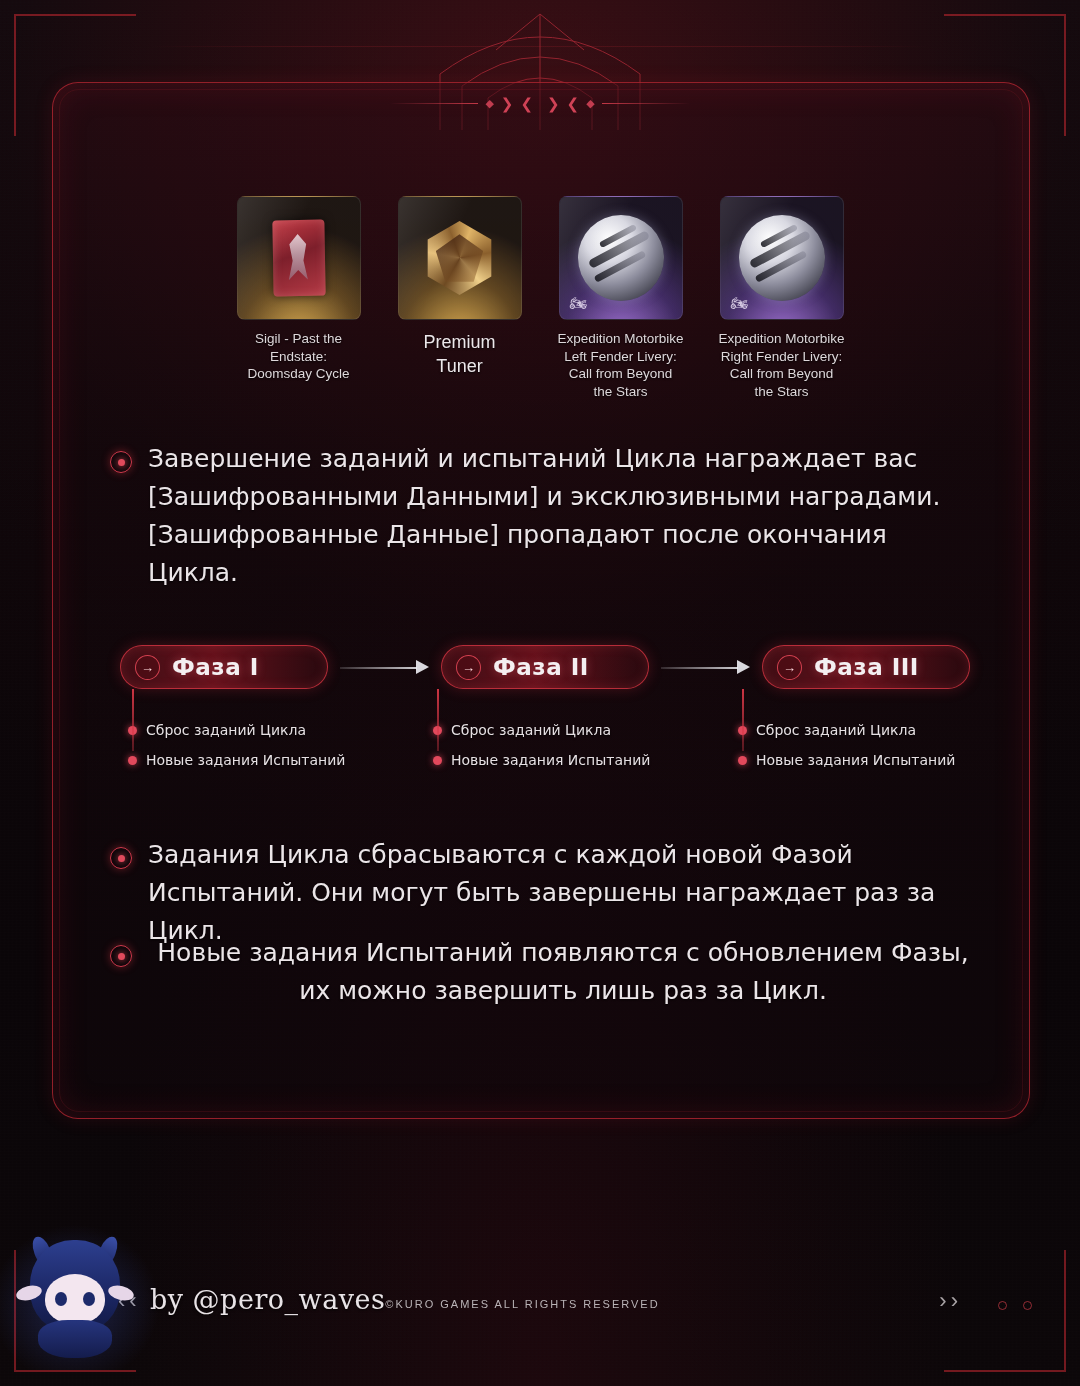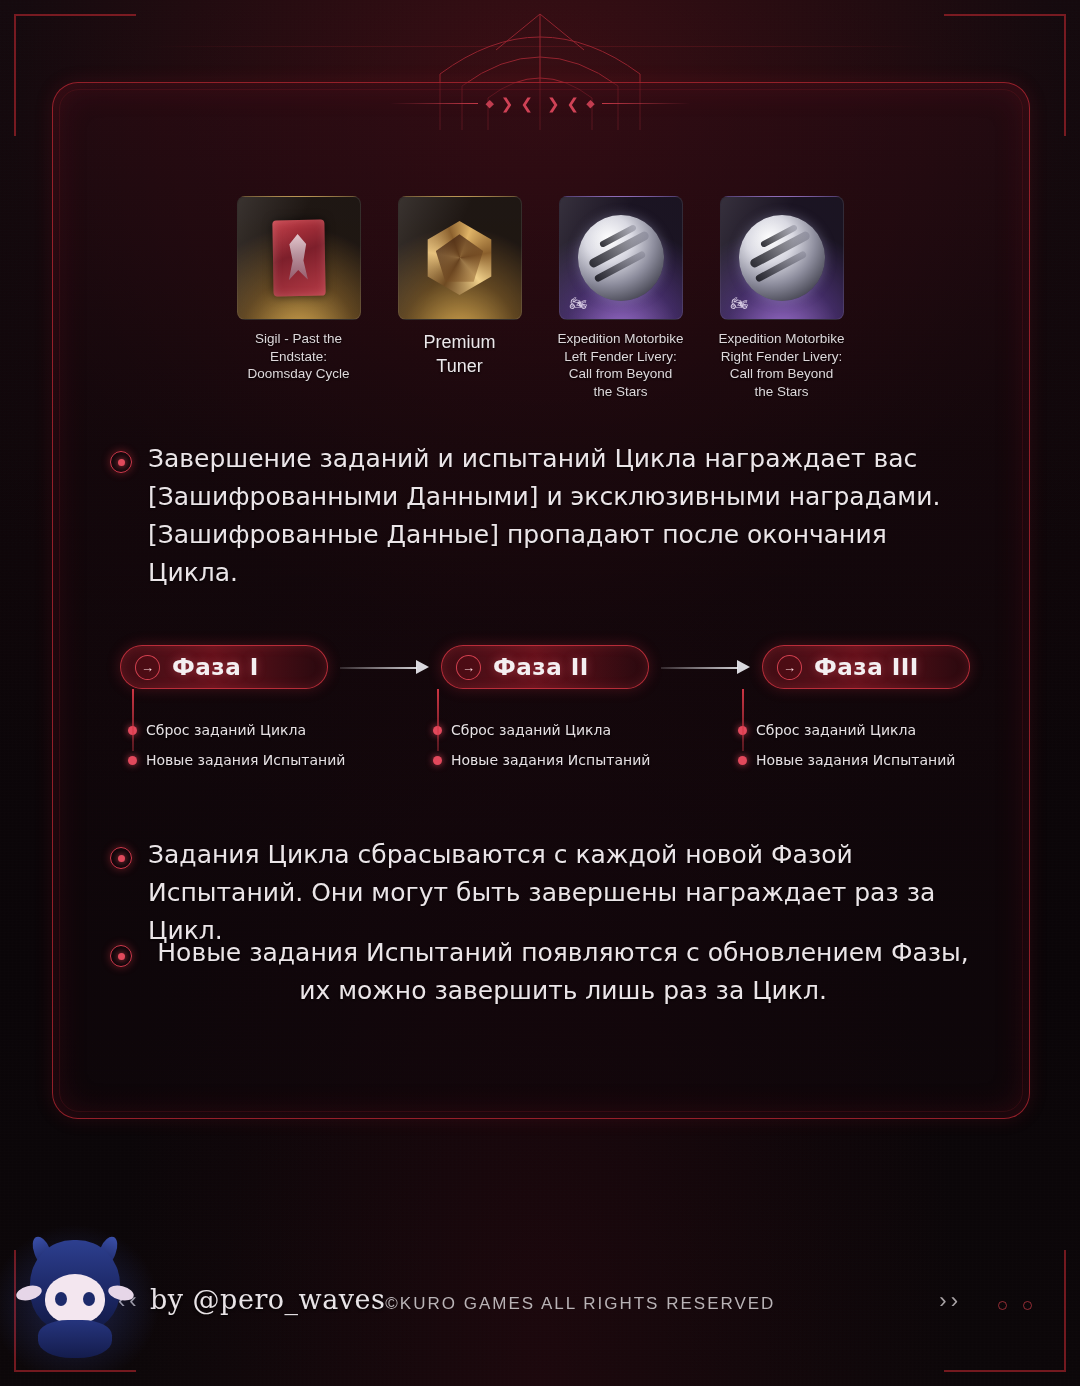--- a/index.html
+++ b/index.html
@@ -454,21 +454,21 @@
   }
   .credit {
     font-family: "DejaVu Serif", serif;
     font-size: 27px;
     color: #e8e3e6;
     letter-spacing: .5px;
     text-shadow: 0 1px 3px rgba(0,0,0,.85);
   }
   .copyright {
     margin-top: 10px;
-    font-size: 17px;
+    font-size: 11px;
     letter-spacing: 2.0px;
     color: #b9b3b6;
   }
   .footer-chev {
     position: absolute;
     bottom: 72px;
     color: rgba(220,215,218,.75);
     font-size: 22px;
     letter-spacing: 4px;
   }

